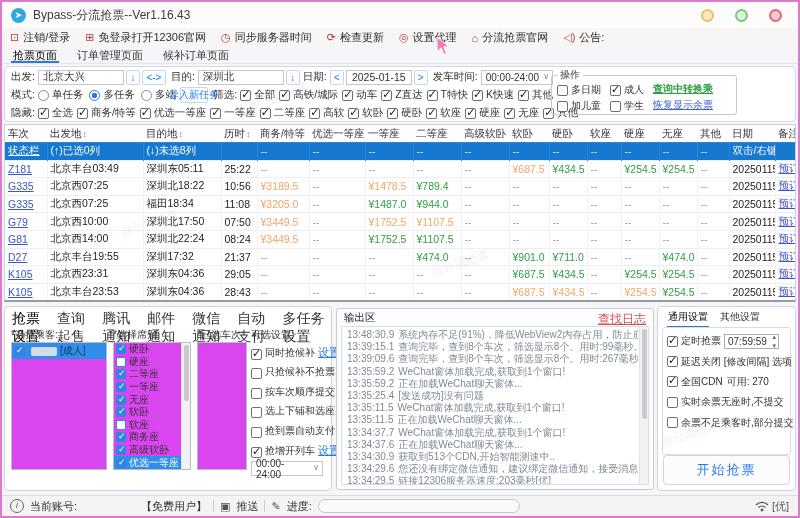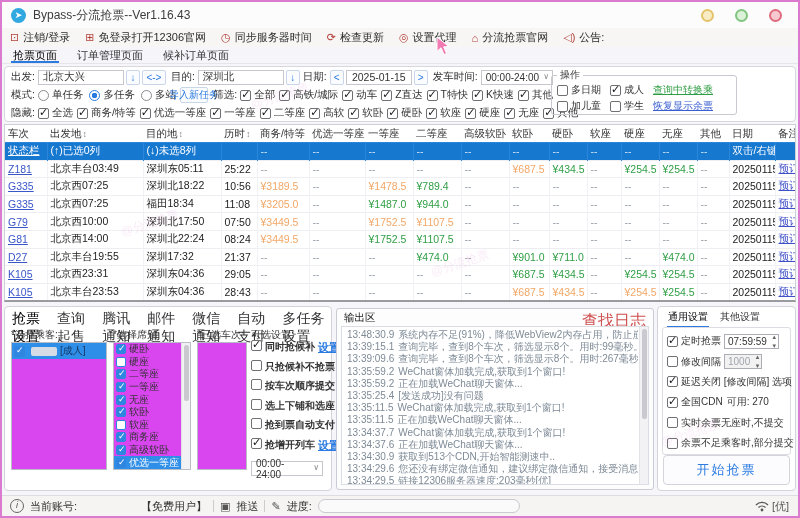--- a/index.html
+++ b/index.html
@@ -49,23 +49,23 @@
   .cb.on::after{content:"✓";position:absolute;left:0px;top:-3px;font-size:11px;color:#111;font-weight:bold;}
   .cb.blue{border-color:#2f86e0;}
   .cb.blue.on{background:#2f86e0;}
   .cb.blue.on::after{color:#fff;font-size:9px;top:-2px;left:1px;}
   .rd{display:inline-block;width:11px;height:11px;border:1px solid #8a8a90;border-radius:50%;
       background:#fff;margin-right:3px;flex:none;box-sizing:border-box;}
   .rd.on{border-color:#2a7ae0;background:radial-gradient(circle,#2a7ae0 0 2.6px,#fff 3px);}
   .opbox{position:absolute;right:58px;top:1px;width:186px;height:47px;border:1px solid #c9c9cf;
          border-radius:3px;padding:0 5px;font-size:10px;box-sizing:border-box;margin:0;}
   .opbox legend{font-size:10px;color:#444;padding:0 3px;}
-  .oprow{display:flex;align-items:center;gap:7px;height:16px;}
+  .oprow{display:flex;gap:7px;height:16px;}
   .lnk{text-decoration:underline;cursor:pointer;}
-  .lnk.green{color:#2f9e44;}
+  .lnk.green{color:#2f9e44;font-weight:bold;}
   .lnk.blue{color:#3a5fd0;}
   .lnk.red{color:#cf4f4f;}
   .qbtn{position:absolute;right:5px;top:6px;width:48px;height:42px;border:1px solid #d3d9e4;
         border-radius:3px;background:#fbfcfe;color:#2a7ae0;font-size:12px;display:flex;
         flex-direction:column;align-items:center;justify-content:center;line-height:15px;box-sizing:border-box;}
   
   .tcard{position:absolute;left:4px;top:124px;width:792px;height:178px;background:#fff;
          border:1px solid #cfcfd6;border-bottom:2px solid #9a9aa0;box-sizing:border-box;overflow:hidden;}
   table{border-collapse:collapse;table-layout:fixed;width:790px;font-size:10.5px;}
   th{font-weight:normal;text-align:left;padding:2px 1px 1px 3px;color:#333;white-space:nowrap;overflow:hidden;}
@@ -89,28 +89,28 @@
         box-sizing:border-box;overflow:hidden;}
   .pitem{height:16px;background:#2f8fe8;display:flex;align-items:center;padding:0 2px;
          color:#13335f;font-size:10px;}
   .redact{width:26px;height:9px;background:#d6dce6;border-radius:2px;margin:0 3px;flex:none;}
   .sitem{height:12.6px;display:flex;align-items:center;font-size:10px;padding-left:2px;color:#333;}
   .sitem.sel{background:#2f8fe8;color:#fff;}
   .sitem .cb{width:10px;height:10px;}
   .vscroll{position:absolute;right:0;top:0;width:8px;height:100%;background:#f2f2f4;border-left:1px solid #e3e3e7;}
   .vthumb{position:absolute;right:1px;top:2px;width:5px;background:#c9c9cf;border-radius:3px;}
   .optcol{position:absolute;left:246px;top:33px;width:80px;}
-  .opt{display:flex;align-items:flex-start;height:19.6px;font-size:10px;white-space:nowrap;font-weight:bold;}
+  .opt{display:flex;align-items:flex-end;height:19.6px;font-size:10px;white-space:nowrap;}
   .setlink{color:#2a7ae0;text-decoration:underline;margin-left:3px;font-size:11px;}
   .timedd{margin-top:3px;width:72px;}
   
   .ocard{position:absolute;left:336px;top:308px;width:318px;height:182px;border:1px solid #c9ccd4;
          border-radius:3px;background:#fdfdfe;box-sizing:border-box;font-size:10px;}
   .ohead{position:absolute;top:2px;left:7px;color:#222;font-size:10.5px;}
-  .ofind{position:absolute;top:2px;right:7px;font-size:16px;}
+  .ofind{position:absolute;top:2px;right:7px;font-size:12px;}
   .olist{position:absolute;left:4px;right:4px;top:17px;bottom:4px;border:1px solid #dadde3;
          background:#fff;overflow:hidden;padding:2px 10px 0 5px;}
   .logline{font-size:10px;color:#7e8a96;line-height:12.2px;white-space:nowrap;overflow:hidden;}
   .lt{margin-right:4px;}
   
   .rcard{position:absolute;left:657px;top:306px;width:139px;height:185px;background:#fff;
          border:1px solid #d4d3d9;border-radius:4px;box-sizing:border-box;font-size:10px;color:#333;}
   .rtabs{display:flex;gap:10px;padding:3px 0 0 9px;font-size:10px;}
   .rtab{padding:0 1px 2px 1px;}
   .rtab.active{color:#000;border-bottom:2px solid #2a7ae0;}
@@ -690,25 +690,20 @@
       <div class="rtab active">通用设置</div>
       <div class="rtab">其他设置</div>
     </div>
   <div class="rbox">
       <div class="ropt">
         <span class="cb on"></span>
         <span>定时抢票</span>
         <span class="spin">07:59:59</span>
       </div>
       <div class="ropt">
-        <span class="cb"></span>
-        <span>修改间隔</span>
-        <span class="spin dis">1000</span>
-      </div>
-      <div class="ropt">
         <span class="cb on"></span>
         <span>延迟关闭 [修改间隔] 选项</span>
       </div>
       <div class="ropt">
         <span class="cb on"></span>
         <span>全国CDN</span>
         <span class="suffix">可用: 270</span>
       </div>
       <div class="ropt">
         <span class="cb"></span>

